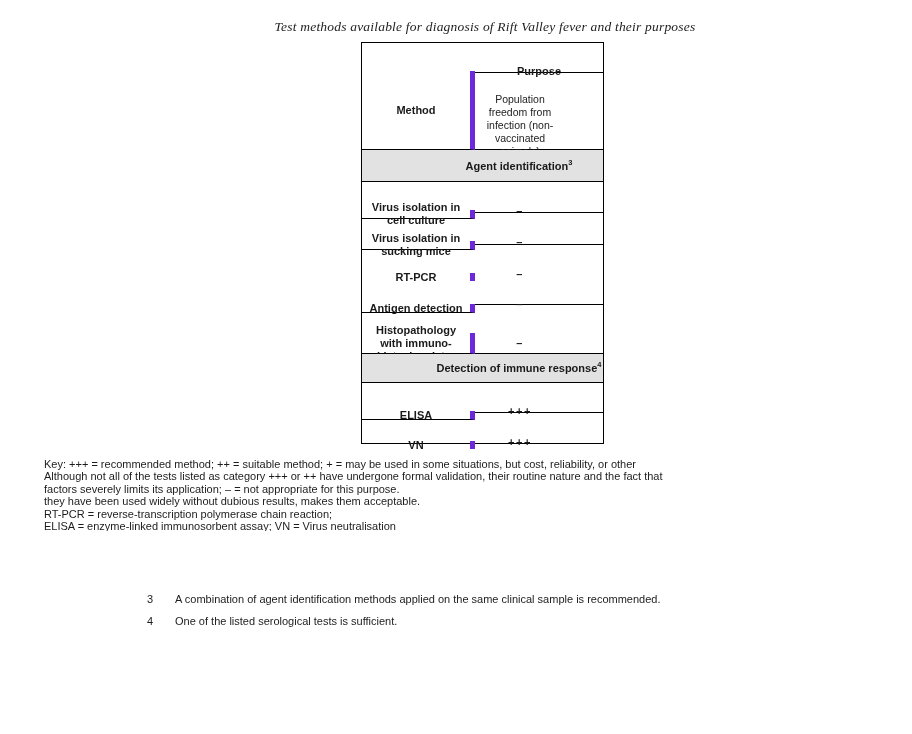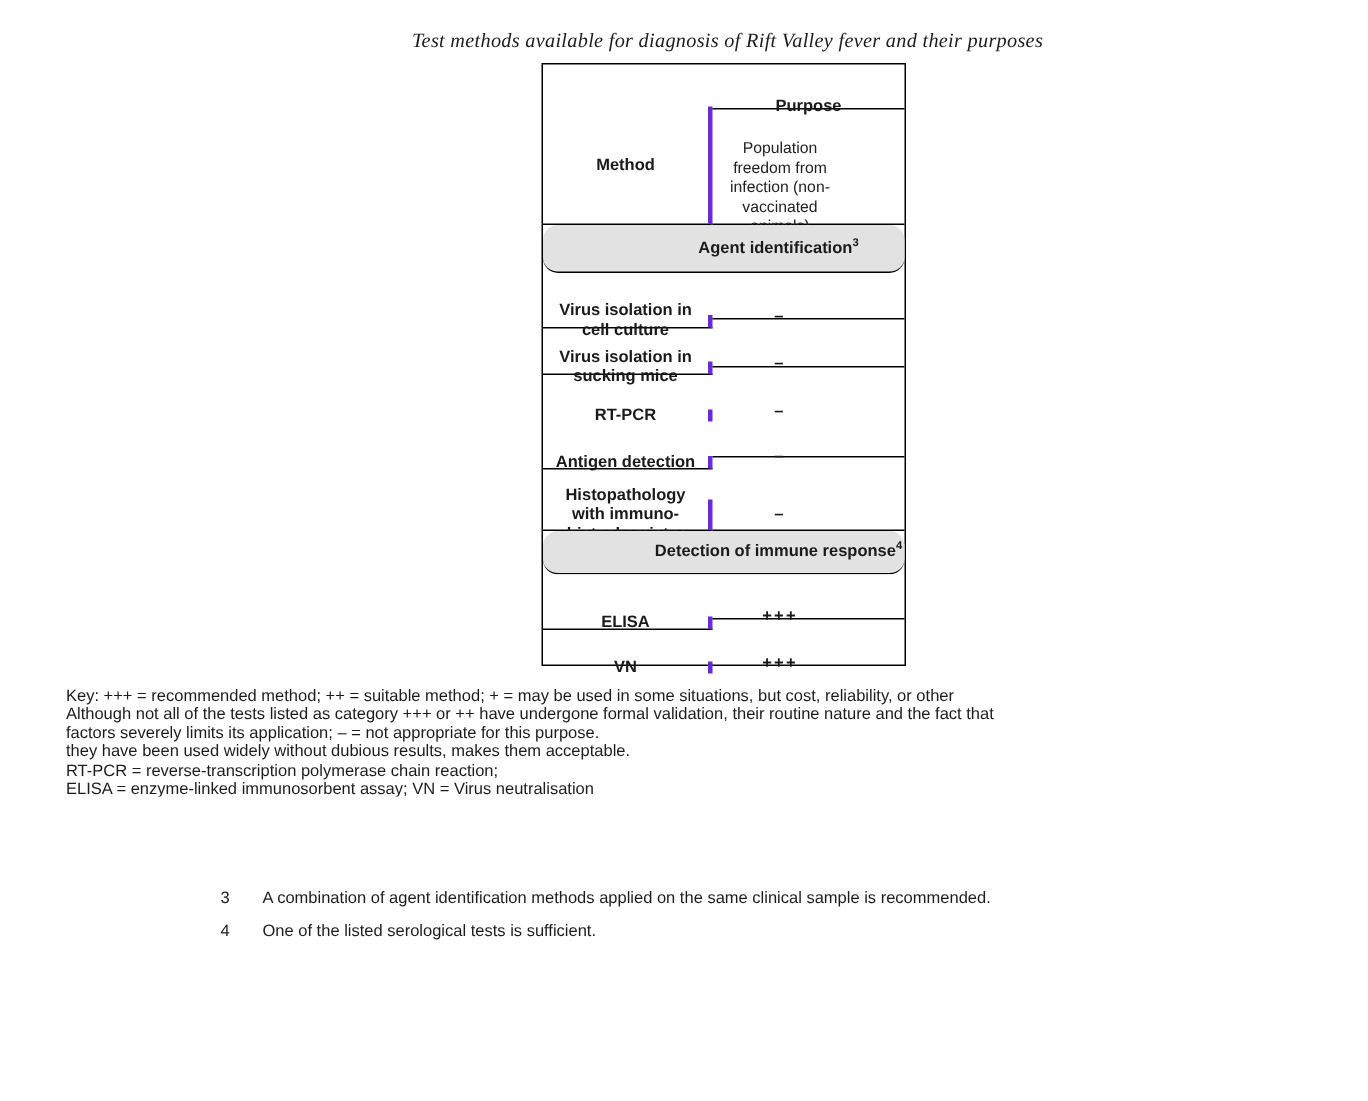--- a/index.html
+++ b/index.html
@@ -19,25 +19,25 @@
   .rvf-table {
     position:absolute; left:361px; top:42px; width:241px; height:400px;
     border:1px solid #000;
     display:grid;
     grid-template-columns:113px 128px;
     grid-template-rows:30px 77px 32px 31px 32px 31px 29px 49px 29px 30px 30px;
     font-size:11px; font-weight:bold; line-height:13px;
   }
   .cell { display:flex; align-items:center; justify-content:center; text-align:center;margin-top:28px; }
   .bb { border-bottom:1px solid #000; }
-  .br { border-right:3px solid #6d28d9; }
+  .br { border-right:5px solid #6d28d9; }
   .mcell { white-space:pre-line; padding:4px 4px; }
   .vcell { padding-right:38px; letter-spacing:1.5px; }
   .sec {
-    grid-column:1 / 3; background:#e2e2e2; position:relative;border-radius:10px;
+    grid-column:1 / 3; background:#e2e2e2; position:relative;
   }
   .sec .sec-label {
     position:absolute; left:157px; top:50%; transform:translate(-50%,-50%);
     white-space:nowrap;
   }
   sup { font-size:7.5px; vertical-align:super; line-height:0; }
   .c-method  { grid-column:1; grid-row:1 / 3; }
   .c-purpose { grid-column:2; grid-row:1; }
   .c-sub     { grid-column:2; grid-row:2; font-weight:normal; font-size:10.5px; line-height:13px; color:#222; white-space:pre-line; padding-right:38px; }
   .r4 { grid-row:4; } .r5 { grid-row:5; } .r6 { grid-row:6; } .r7 { grid-row:7; }

